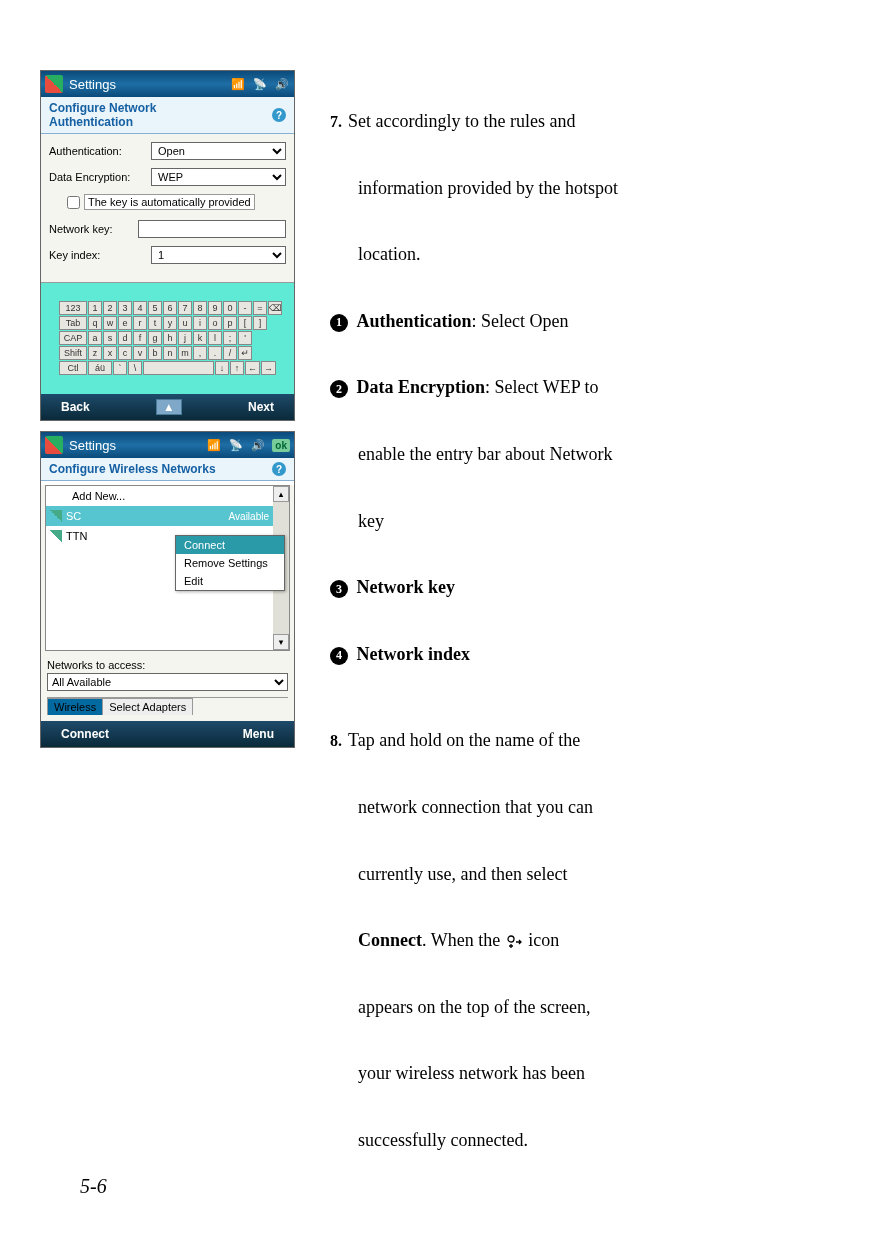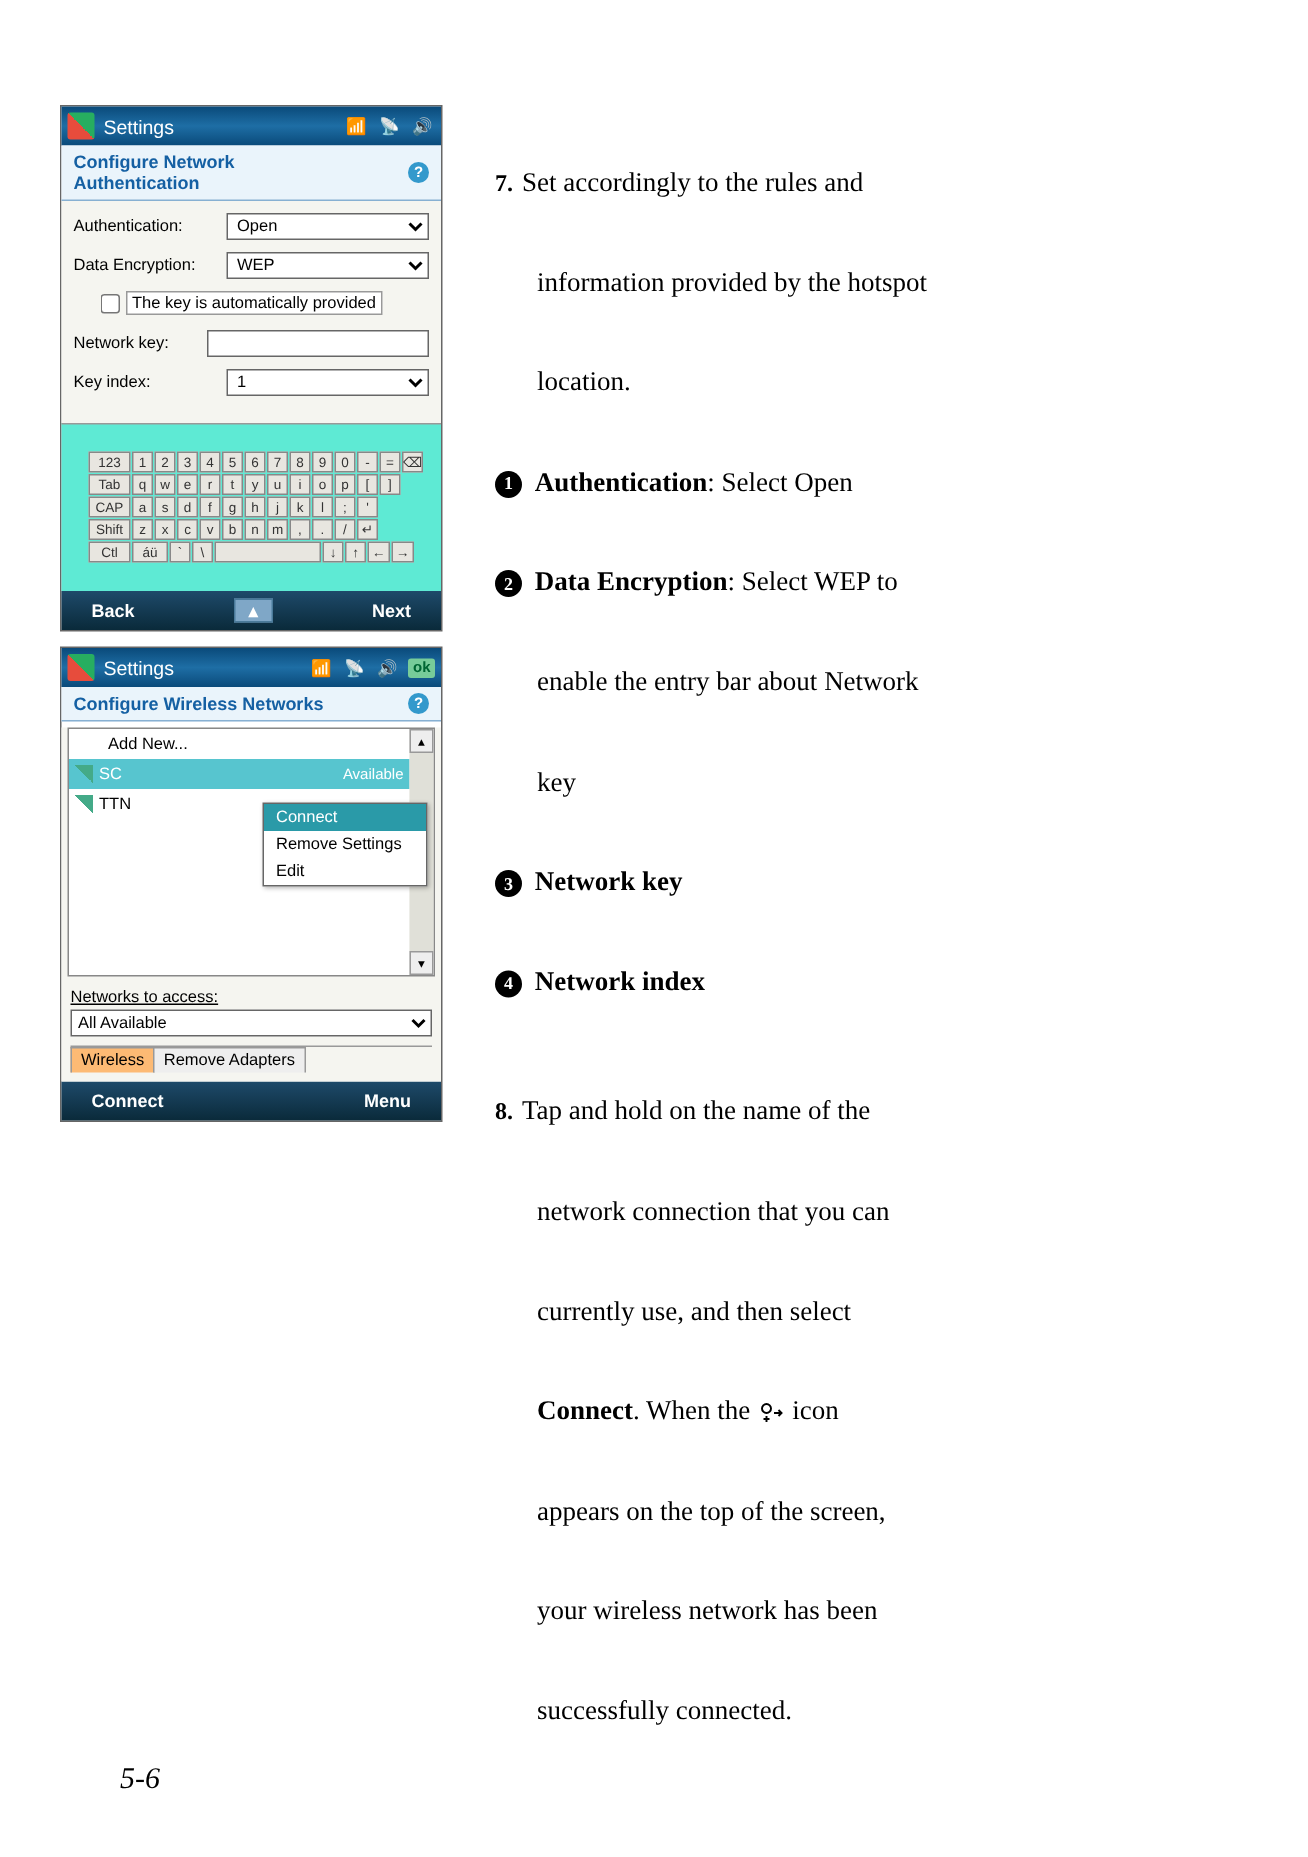--- a/index.html
+++ b/index.html
@@ -54,25 +54,25 @@
   .list-item .status { margin-left: auto; font-size: 10px; }
   .sig-icon { width: 12px; height: 12px; display: inline-block; position: relative; }
   .sig-icon::before { content: ""; position: absolute; bottom: 0; left: 0; width: 12px; height: 12px; background: linear-gradient(to top right, transparent 50%, #4a8 50%); }
   .scrollbar { width: 16px; background: #e0e0d8; display: flex; flex-direction: column; }
   .sb-btn { height: 16px; border: 1px solid #999; background: #eee; display: flex; align-items: center; justify-content: center; font-size: 9px; }
   .sb-track { flex: 1; }
   .ctx-menu { position: absolute; border: 1px solid #666; background: #fff; font-size: 11px; box-shadow: 1px 1px 3px rgba(0,0,0,.3); width: 110px; }
   .ctx-item { padding: 3px 8px; color: #000; }
   .ctx-item.sel { background: #2a9aa8; color: #fff; }
   .below-list { padding: 4px 6px 6px 6px; }
-  .below-list .lbl { font-size: 11px; margin-bottom: 2px; display: block; text-decoration: underline; }
+  .below-list .lbl { font-size: 11px; margin-bottom: 2px; display: block; }
   .wide-select { width: 100%; height: 18px; border: 1px solid #666; font-size: 11px; background: #fff; }
   .tabs { display: flex; margin-top: 6px; border-top: 1px solid #999; }
   .tab { border: 1px solid #999; border-bottom: none; padding: 2px 6px; font-size: 11px; background: #eee; margin-right: -1px; }
-  .tab.active { background: #fdba74; }
+  .tab.active { background: #0369a1; }
 
   .page-num { position: absolute; bottom: 40px; left: 80px; font-style: italic; font-size: 20px; font-family: "Times New Roman", serif; }
   .inline-icon { display:inline-flex; width:19px; height:18px; align-items:center; justify-content:center; vertical-align:middle; }
 </style>
 </head>
 <body>
 
 <div class="page">
   <div class="left-col">
 
@@ -237,21 +237,21 @@
         <div class="ctx-menu" style="top:50px; left:134px;">
           <div class="ctx-item sel">Connect</div>
           <div class="ctx-item">Remove Settings</div>
           <div class="ctx-item">Edit</div>
         </div>
         <div class="below-list">
           <span class="lbl">Networks to access:</span>
           <select class="wide-select"><option>All Available</option></select>
           <div class="tabs">
             <div class="tab active">Wireless</div>
-            <div class="tab">Remove Adapters</div>
+            <div class="tab">Select Adapters</div>
           </div>
         </div>
       </div>
       <div class="softbar">
         <span>Connect</span>
         <span>Menu</span>
       </div>
     </div>
 
   </div>

